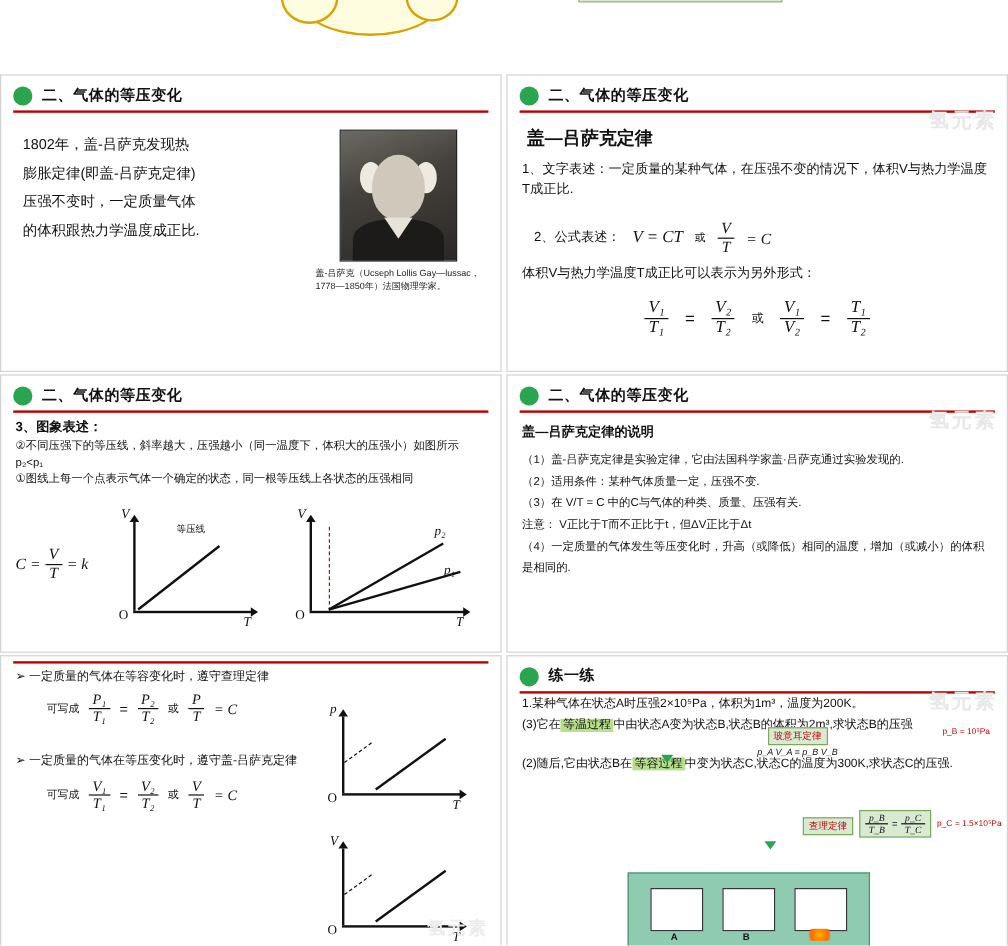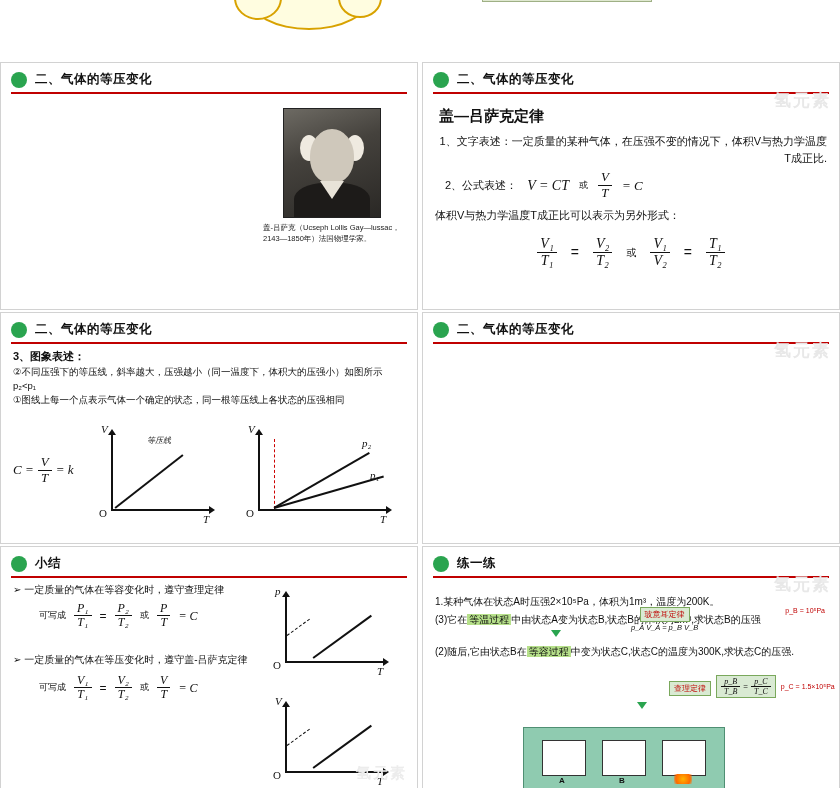--- a/index.html
+++ b/index.html
@@ -90,34 +90,40 @@
     <div class="redline"></div>
     <div style="padding-top:14px;overflow:hidden;">
       <div class="gl-right">
         <div class="portrait">
           <div class="hairl"></div>
           <div class="hairr"></div>
           <div class="face"></div>
           <div class="coat"></div>
           <div class="collar"></div>
         </div>
-        <div class="cap">盖-吕萨克（Ucseph Lollis Gay—lussac，2143—1850年）法国物理学家。</div>
+        <div class="cap">盖-吕萨克（Ucseph Lollis Gay—lussac，1778—1850年）法国物理学家。</div>
+      </div>
+      <div class="gl-left">
+        <div>1802年，盖-吕萨克发现热</div>
+        <div>膨胀定律(即盖-吕萨克定律)</div>
+        <div>压强不变时，一定质量气体</div>
+        <div>的体积跟热力学温度成正比.</div>
       </div>
     </div>
   </div>
 
   <div class="slide">
     <div class="hdr">
       <span class="bullet"></span>
       <span class="t">二、气体的等压变化</span>
     </div>
     <div class="redline"></div>
     <div class="body">
       <div style="font-size:15px;font-weight:bold;margin:4px 0 6px 4px;">盖—吕萨克定律</div>
-      <div style="margin-bottom:3px;text-align:right;">1、文字表述：一定质量的某种气体，在压强不变的情况下，体积V与热力学温度T成正比.</div>
+      <div style="margin-bottom:16px;">1、文字表述：一定质量的某种气体，在压强不变的情况下，体积V与热力学温度T成正比.</div>
       <div style="display:flex;align-items:center;gap:10px;margin:2px 0 0 10px;">
         <span>2、公式表述：</span>
         <span class="fml" style="font-size:14px;">V = CT</span>
         <span class="op" style="font-size:9px;">或</span>
         <span class="frac" style="font-size:13px;">
           <span class="num">V</span>
           <span class="den">T</span>
         </span>
         <span class="fml" style="font-size:13px;">= C</span>
       </div>
@@ -170,21 +176,21 @@
 
     <div class="axes" style="position:absolute;left:98px;top:118px;width:125px;height:96px;">
       <div class="ya" style="left:12px;top:4px;height:74px;"></div>
       <div class="arrowu" style="left:9px;top:-2px;"></div>
       <div class="xa" style="left:12px;top:78px;width:100px;"></div>
       <div class="arrowr" style="left:110px;top:75px;"></div>
       <div class="lbl" style="left:2px;top:-8px;">V</div>
       <div class="lbl" style="left:104px;top:82px;">T</div>
       <div class="lbl" style="left:0px;top:76px;font-style:normal;">O</div>
       <div class="line" style="left:16px;top:76px;width:86px;transform:rotate(-38deg);"></div>
-      <div style="position:absolute;left:48px;top:4px;font-size:8px;font-style:italic;">等压线</div>
+      <div style="position:absolute;left:48px;top:4px;font-size:8px;">等压线</div>
     </div>
 
     <div class="axes" style="position:absolute;left:245px;top:118px;width:165px;height:96px;">
       <div class="ya" style="left:12px;top:4px;height:74px;"></div>
       <div class="arrowu" style="left:9px;top:-2px;"></div>
       <div class="xa" style="left:12px;top:78px;width:130px;"></div>
       <div class="arrowr" style="left:140px;top:75px;"></div>
       <div class="lbl" style="left:2px;top:-8px;">V</div>
       <div class="lbl" style="left:134px;top:82px;">T</div>
       <div class="lbl" style="left:0px;top:76px;font-style:normal;">O</div>
@@ -195,28 +201,32 @@
       <div class="lbl" style="left:124px;top:38px;">p₁</div>
     </div>
   </div>
 
   <div class="slide">
     <div class="hdr">
       <span class="bullet"></span>
       <span class="t">二、气体的等压变化</span>
     </div>
     <div class="redline"></div>
+    <div class="body" style="font-size:9.5px;line-height:1.9;">
+      <div style="font-size:11px;font-weight:bold;margin-bottom:4px;">盖—吕萨克定律的说明</div>
+      <div>（1）盖-吕萨克定律是实验定律，它由法国科学家盖·吕萨克通过实验发现的.</div>
+      <div>（2）适用条件：某种气体质量一定，压强不变.</div>
+      <div>（3）在 V/T = C 中的C与气体的种类、质量、压强有关.</div>
+      <div>注意： V正比于T而不正比于t，但ΔV正比于Δt</div>
+      <div>（4）一定质量的气体发生等压变化时，升高（或降低）相同的温度，增加（或减小）的体积是相同的.</div>
+    </div>
     <div class="wm">氢元素</div>
   </div>
 
   <div class="slide">
-    <div class="hdr">
-      <span class="bullet"></span>
-      <span class="t">小结</span>
-    </div>
     <div class="redline"></div>
     <div class="body" style="padding-top:4px;">
       <div style="font-size:10px;">➢ <span>一定质量的气体在等容变化时，遵守查理定律</span></div>
       <div style="display:flex;align-items:center;gap:8px;margin:4px 0 0 26px;font-size:12px;">
         <span style="font-size:9px;font-style:normal;">可写成</span>
         <span class="frac">
             <span class="num">P₁</span>
             <span class="den">T₁</span>
           </span>
         <span class="op">=</span>
@@ -277,21 +287,21 @@
     </div>
     <div class="wm2">氢元素</div>
   </div>
 
   <div class="slide">
     <div class="hdr">
       <span class="bullet"></span>
       <span class="t">练一练</span>
     </div>
     <div class="redline"></div>
-    <div class="body" style="font-size:10px;line-height:1.8;padding-top:15px;">
+    <div class="body" style="font-size:10px;line-height:1.8;padding-top:0;">
       <div>1.某种气体在状态A时压强2×10⁵Pa，体积为1m³，温度为200K。</div>
       <div style="position:relative;">
         <span>(3)它在</span><span class="hl-green">等温过程</span><span>中由状态A变为状态B,状态B的体积为2m³,求状态B的压强</span>
       </div>
       <div style="position:relative;margin-top:14px;">
         <span>(2)随后,它由状态B在</span><span class="hl-green">等容过程</span><span>中变为状态C,状态C的温度为300K,求状态C的压强.</span>
       </div>
     </div>
 
     <div style="position:absolute;left:208px;top:56px;text-align:center;">

